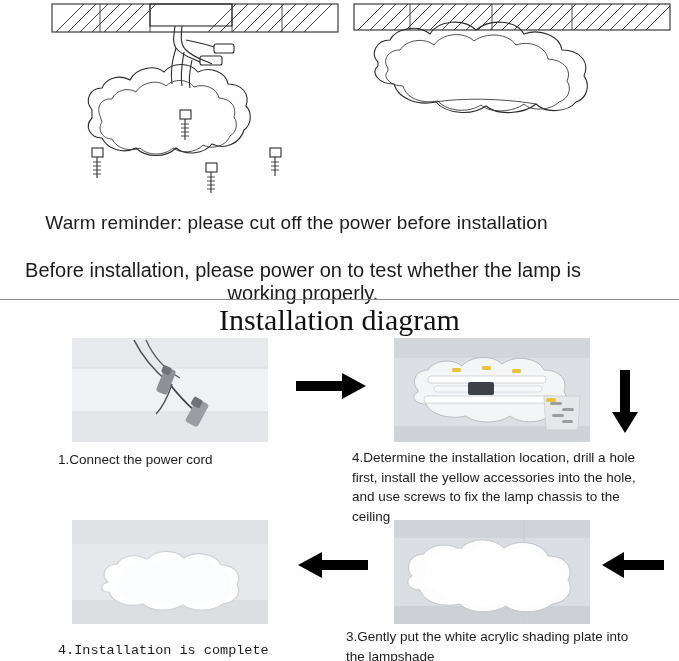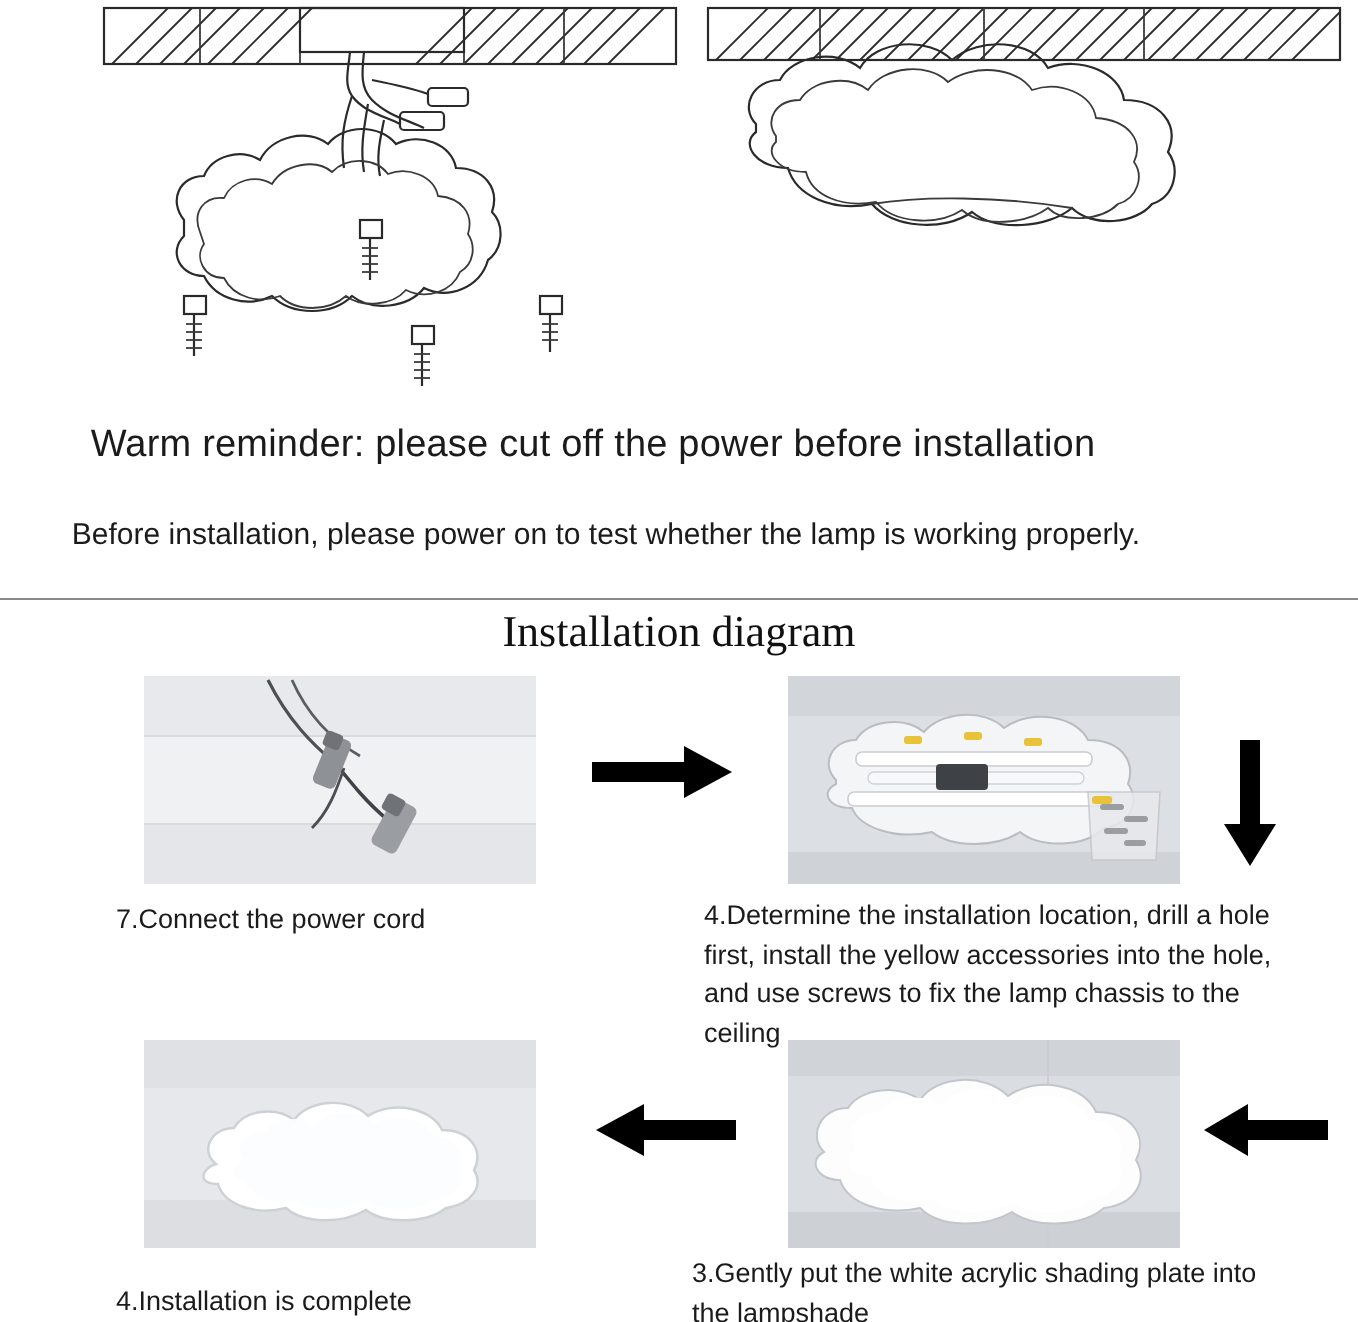--- a/index.html
+++ b/index.html
@@ -36,38 +36,38 @@
     text-align: center;
     color: #1b1b1b;
   }
   .warn-main {
     top: 212px;
     font-size: 19px;
     letter-spacing: 0.1px;
   }
   .warn-sub {
     top: 259px;
-    font-size: 15px;
+    font-size: 20px;
     padding-left: 13px;
   }
 
   .divider {
     position: absolute;
     top: 299px; left: 0;
     width: 679px; height: 1px;
     background: #8a8a8a;
   }
 
   
   .install-title {
     position: absolute;
     top: 303px; left: 0; right: 0;
     text-align: center;
     font-family: "Liberation Serif", serif;
-    font-size: 22px;
+    font-size: 30px;
     font-weight: 400;
     color: #111;
   }
 
   
   .steps {
     position: absolute;
     top: 330px; left: 0;
     width: 679px; height: 331px;
   }
@@ -84,21 +84,21 @@
 
   .caption {
     position: absolute;
     font-size: 13.5px;
     line-height: 19.5px;
     color: #1b1b1b;
   }
   .cap-1 { left: 58px;  top: 120px; width: 230px; }
   .cap-2 { left: 352px; top: 118px; width: 300px; }
   .cap-3 { left: 346px; top: 297px; width: 300px; }
-  .cap-4 { left: 58px;  top: 311px; width: 230px; }
+  .cap-4 { left: 58px;  top: 311px; width: 230px; font-family: Liberation Mono, monospace; }
 
   
   .arrow {
     position: absolute;
   }
   .arrow-right-1 { left: 296px; top: 43px; }
   .arrow-down-1  { left: 612px; top: 40px; }
   .arrow-left-1  { left: 296px; top: 222px; }
   .arrow-left-2  { left: 600px; top: 222px; }
 
@@ -414,17 +414,17 @@
       <path d="M72 8 L26 8 L26 0 L2 13 L26 26 L26 18 L72 18 Z" fill="#000"></path>
     </svg>
   </div>
 
   <div class="arrow arrow-left-2">
     <svg width="64" height="26" viewBox="0 0 64 26">
       <path d="M64 8 L24 8 L24 0 L2 13 L24 26 L24 18 L64 18 Z" fill="#000"></path>
     </svg>
   </div>
 
-  <div class="caption cap-1">7.Connect the power cord</div>
+  <div class="caption cap-1">1.Connect the power cord</div>
   <div class="caption cap-2">4.Determine the installation location, drill a hole first, install the yellow accessories into the hole, and use screws to fix the lamp chassis to the ceiling</div>
   <div class="caption cap-3">3.Gently put the white acrylic shading plate into the lampshade</div>
   <div class="caption cap-4">4.Installation is complete</div>
 </div>
 
 </body></html>

